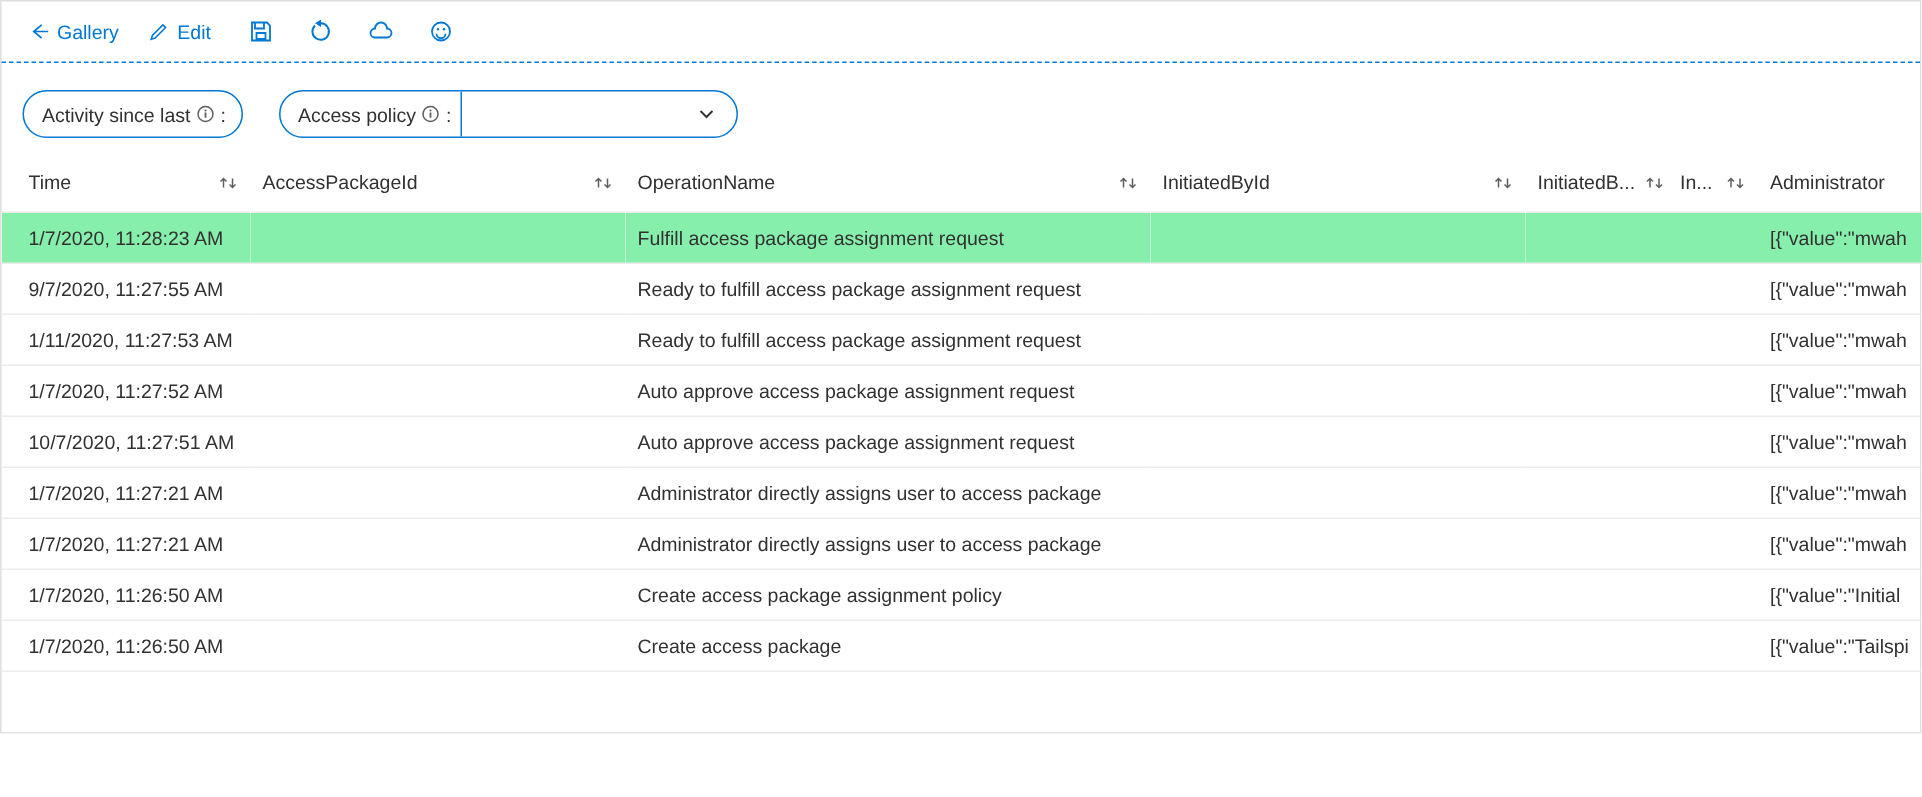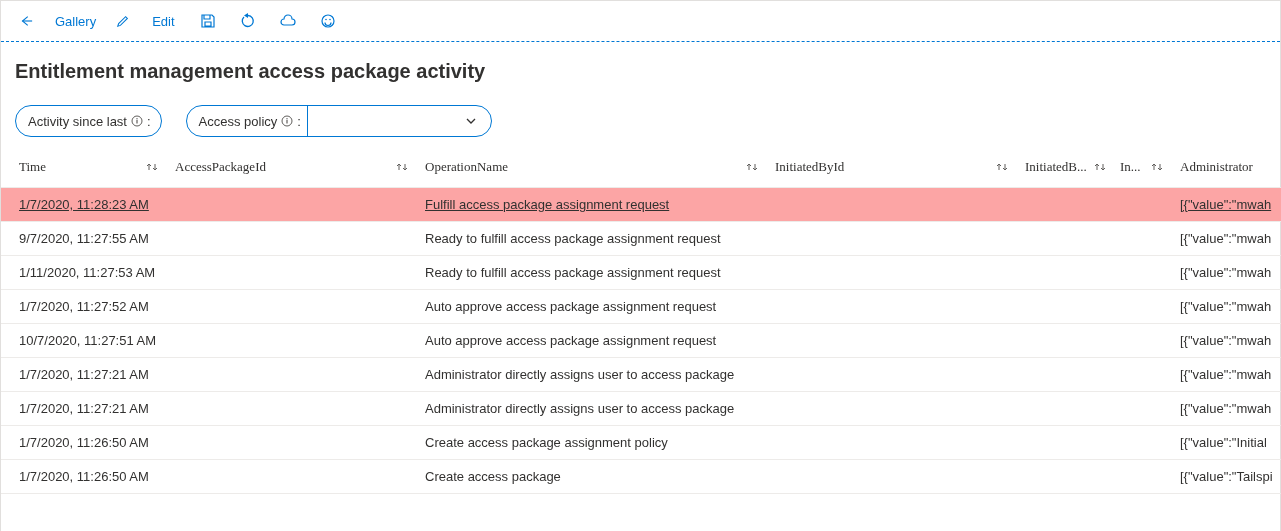--- a/index.html
+++ b/index.html
@@ -1,33 +1,33 @@
 <!DOCTYPE html>
 <html><head>
 <meta charset="utf-8">
 <style>
   * { box-sizing: border-box; }
   html, body { margin: 0; padding: 0; font-family: "Segoe UI", Arial, sans-serif; font-size: 13px; color: #323130; background: #ffffff; }
   .page { width: 1281px; border: 1px solid #e1dfdd; border-top: none; padding-bottom: 40px; }
   .top-bar { border-top: 1px solid #e1dfdd; height: 42px; display: flex; align-items: center; padding: 0 12px; gap: 8px; border-bottom: 1px dashed #0078d4; }
-  .top-bar .link { display: flex; align-items: center; gap: 22px; color: #0078d4; cursor: pointer; padding: 4px 6px; font-size: 13px; }
+  .top-bar .link { display: flex; align-items: center; gap: 5px; color: #0078d4; cursor: pointer; padding: 4px 6px; font-size: 13px; }
   .top-bar .iconbtn { color: #0078d4; cursor: pointer; display:flex; align-items:center; justify-content:center; width:26px; height:26px; margin-left:6px; }
   .title { font-size: 20px; font-weight: 700; padding: 18px 14px 4px 14px; }
   .filters { display: flex; gap: 24px; padding: 18px 14px 10px 14px; }
   .pill { display: inline-flex; align-items: center; border: 1px solid #0078d4; border-radius: 18px; height: 32px; padding: 0 4px 0 12px; font-size: 13px; }
   .pill-label { display: flex; align-items: center; gap: 4px; padding-right: 6px; justify-content: space-between; }
   .pill-select { display: flex; align-items: center; border-left: 1px solid #0078d4; height: 100%; padding: 0 10px 0 10px; cursor: pointer; gap: 20px; min-width: 80px; }
   .pill-select.wide { min-width: 180px; }
   .info-icon { display: inline-flex; }
   .table-wrap { padding: 0 0 0 0; }
   table { width: 100%; border-collapse: collapse; table-layout: fixed; }
   th { text-align: left; font-weight: 400; font-size: 13px; color: #323130; padding: 12px 8px 12px 8px; border-bottom: 1px solid #edebe9; position: relative; white-space: nowrap; overflow: hidden; }
-  th .th-inner { display: flex; align-items: center; justify-content: space-between; gap: 6px; font-family: Liberation Serif, serif; }
+  th .th-inner { display: flex; align-items: center; justify-content: space-between; gap: 6px; }
   td { padding: 9px 8px; border-bottom: 1px solid #edebe9; font-size: 13px; white-space: nowrap; overflow: hidden; text-overflow: clip; }
-  tbody tr.selected { background: #fca5a5; text-decoration: underline; }
+  tbody tr.selected { background: #86efac; }
   .sort-icon { color: #605e5c; display: inline-flex; }
   .pad-first { padding-left: 18px !important; }
   svg { display: block; }
 </style>
 </head>
 <body>
 
 <div class="page">
 
   <div class="top-bar">
@@ -75,21 +75,20 @@
         <svg width="16" height="16" viewBox="0 0 16 16">
             <circle cx="8" cy="8" r="6" fill="none" stroke="#0078d4" stroke-width="1.2"></circle>
             <circle cx="6" cy="6.5" r="0.8" fill="#0078d4"></circle>
             <circle cx="10" cy="6.5" r="0.8" fill="#0078d4"></circle>
             <path d="M5 9.5 A3 3 0 0 0 11 9.5" fill="none" stroke="#0078d4" stroke-width="1.2"></path>
           </svg>
       </span>
     </div>
   </div>
 
-  <div class="title">Entitlement management access package activity</div>
 
   <div class="filters">
     <div class="pill">
       <span class="pill-label">
         <span>Activity since last</span>
         <span class="info-icon">
           <svg width="12" height="12" viewBox="0 0 12 12">
               <circle cx="6" cy="6" r="5" fill="none" stroke="#605e5c" stroke-width="1"></circle>
               <circle cx="6" cy="3.7" r="0.7" fill="#605e5c"></circle>
               <rect x="5.4" y="5" width="1.2" height="3.5" fill="#605e5c"></rect>

